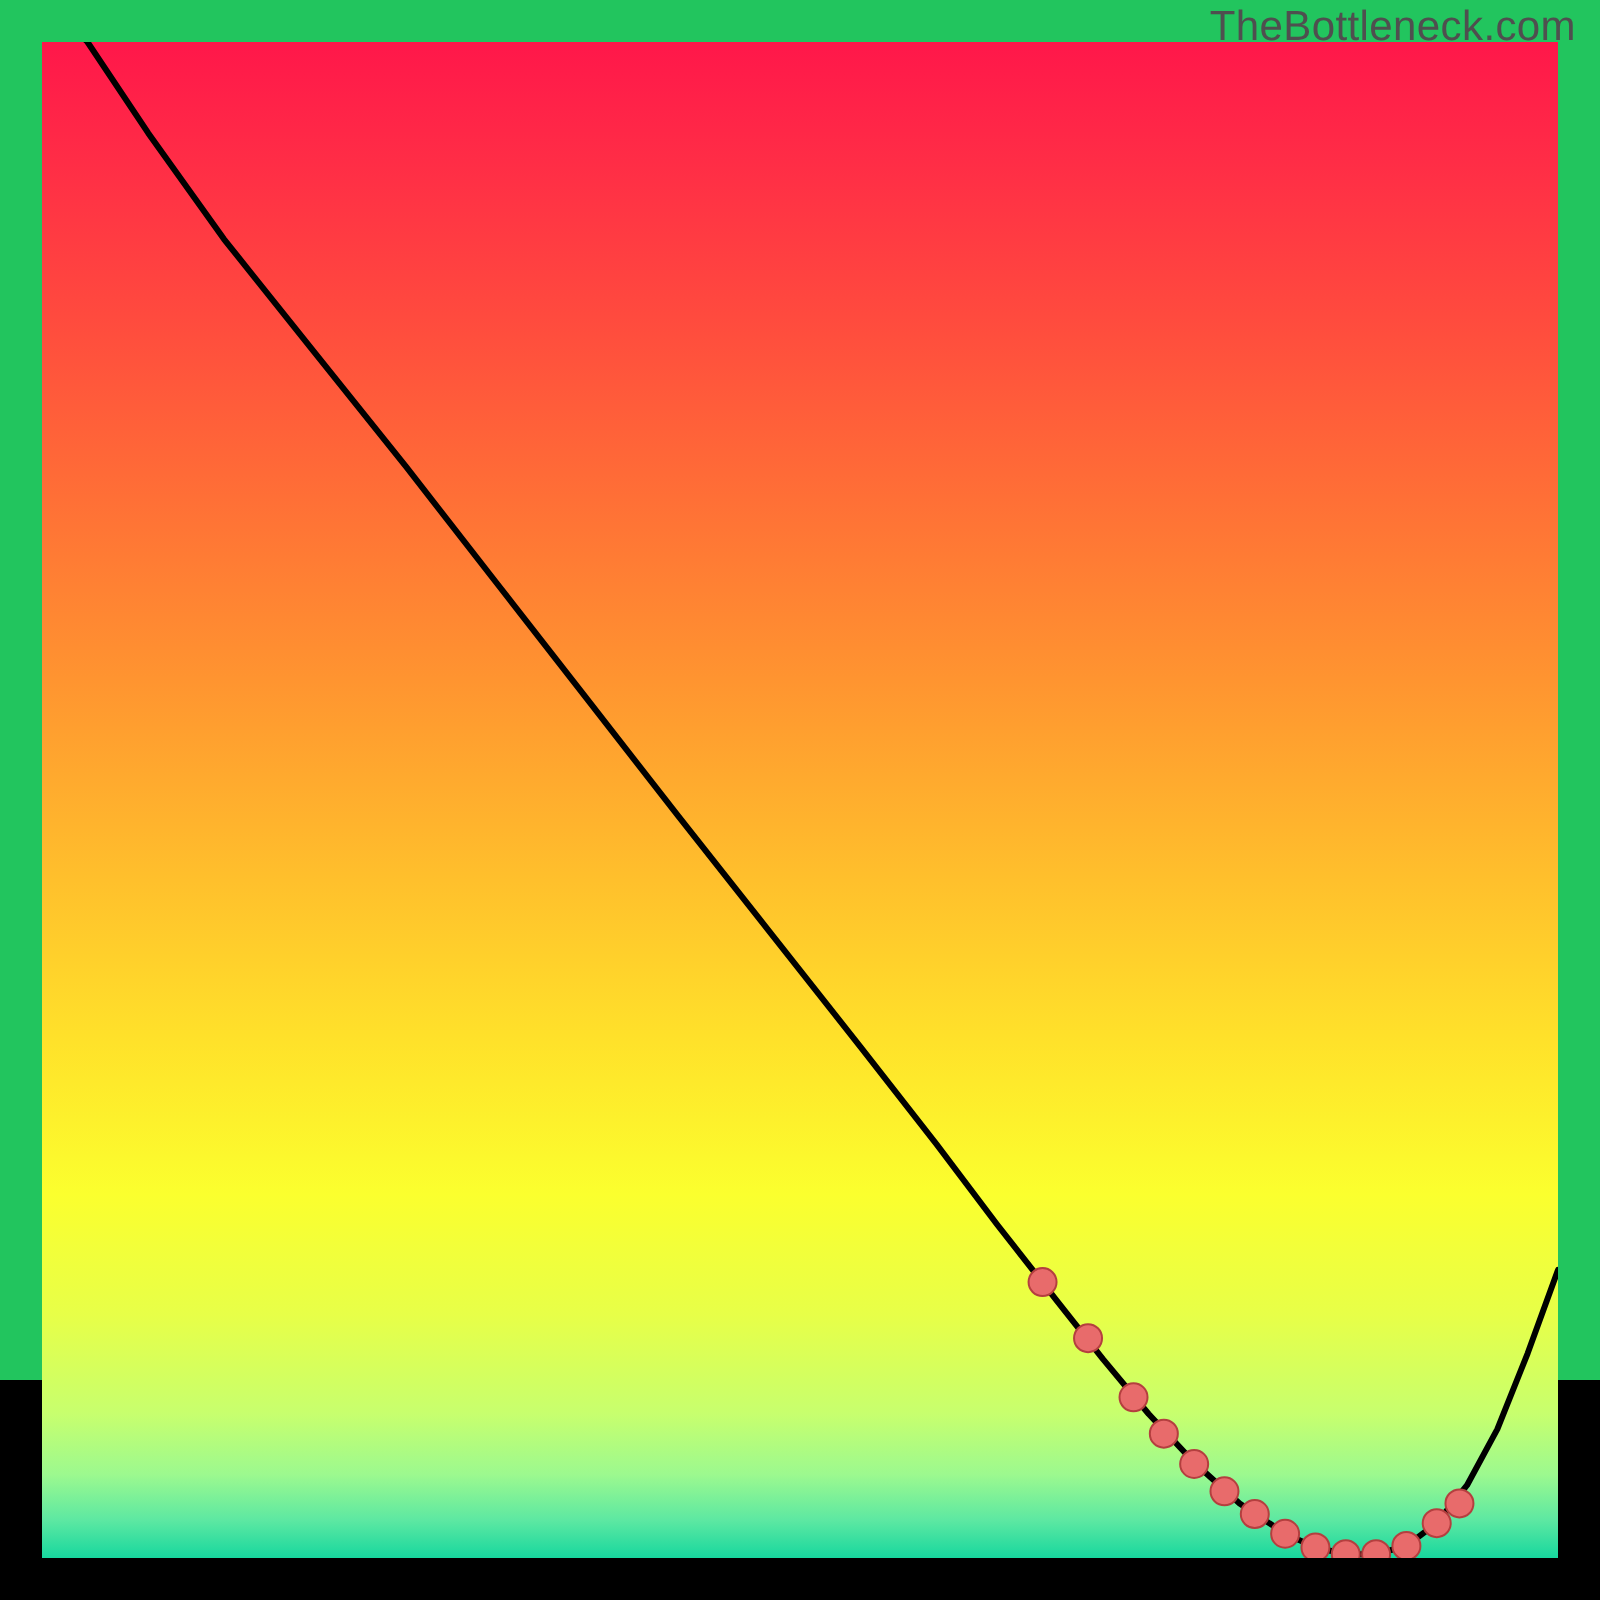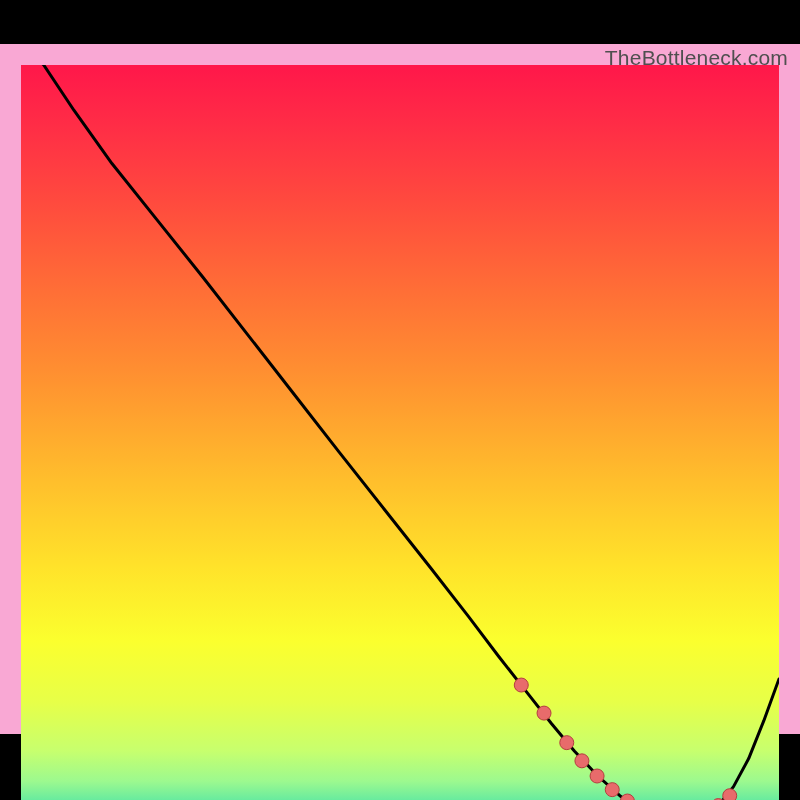--- a/index.html
+++ b/index.html
@@ -7,22 +7,21 @@
     padding: 0;
     width: 800px;
     height: 800px;
     background: #000;
     overflow: hidden;
   }
   .stage {
     position: relative;
     width: 800px;
     height: 690px;
-    background: #f9a8d4;
-    margin-top: 44px;
+    background: #22c55e;
   }
   .plot {
     position: absolute;
     left: 21px;
     top: 21px;
     width: 758px;
     height: 758px;
     overflow: hidden;
   }
   .plot svg {

